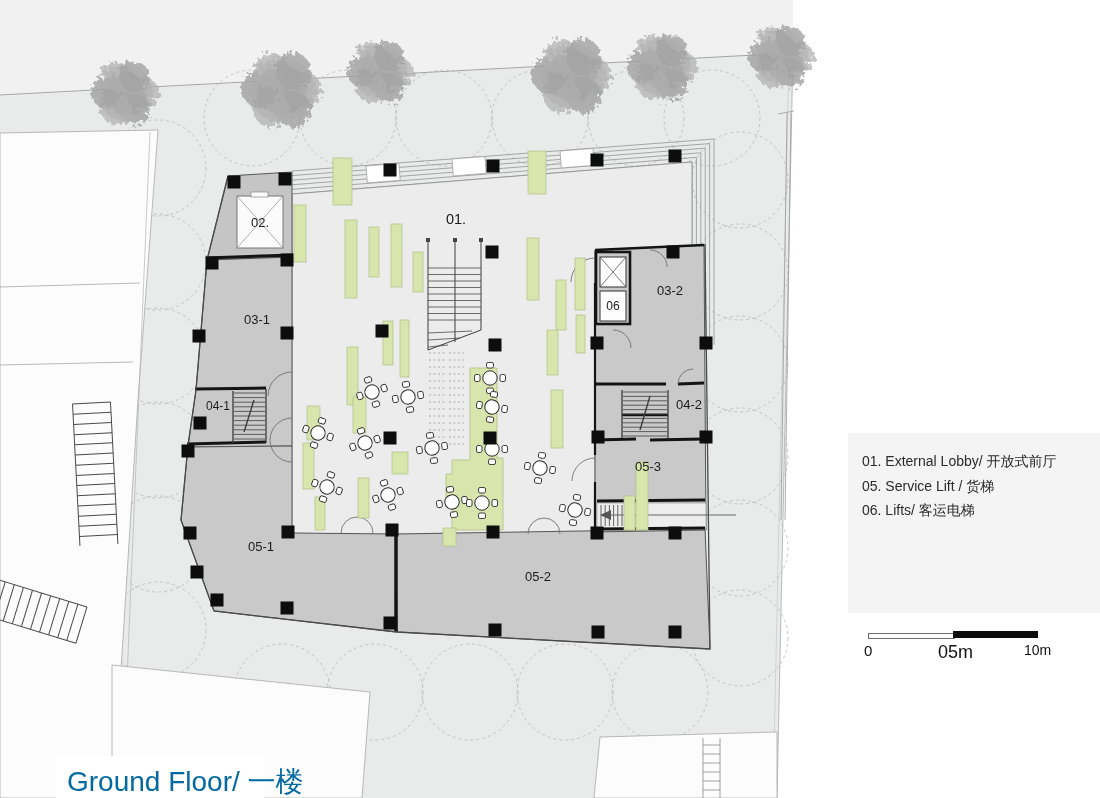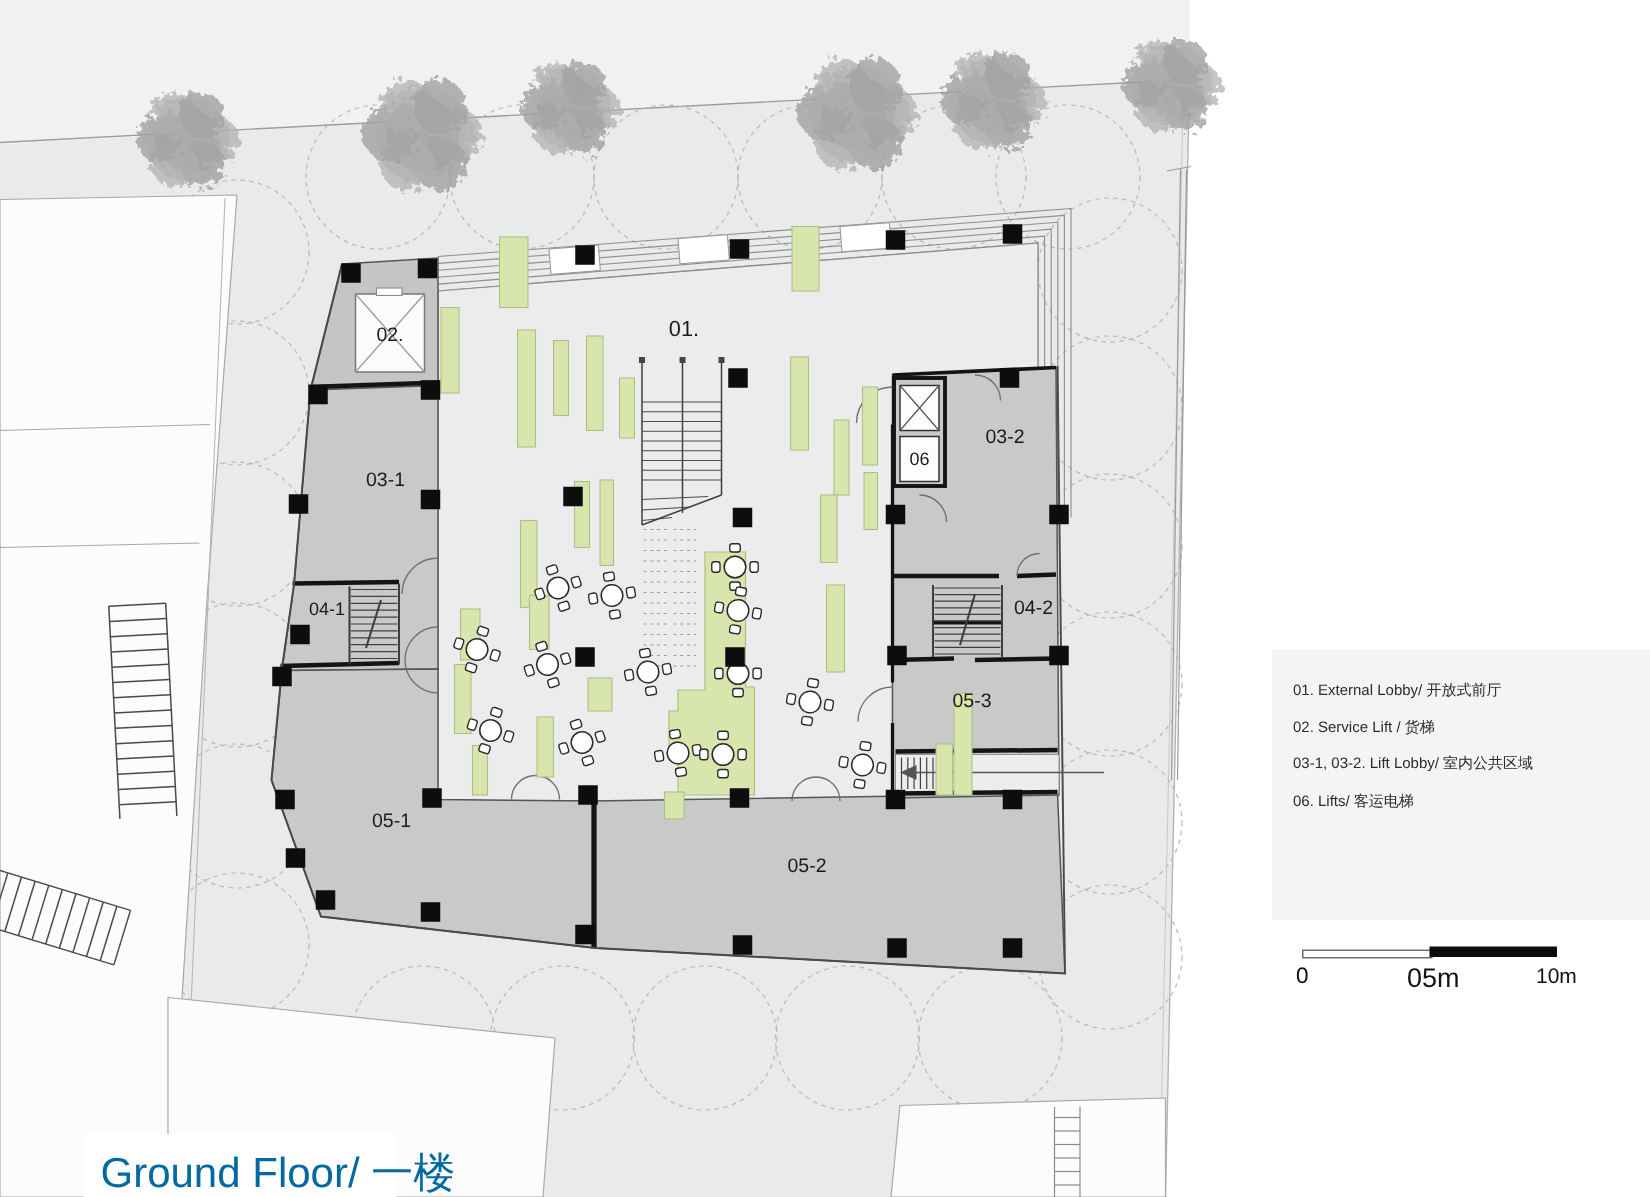--- a/index.html
+++ b/index.html
@@ -5,21 +5,21 @@
   html,body{margin:0;padding:0;background:#fff;}
   .page{position:relative;width:1100px;height:798px;background:#ffffff;overflow:hidden;
         font-family:"Liberation Sans","DejaVu Sans",sans-serif;}
   .page svg{position:absolute;left:0;top:0;}
   svg text{fill:#1a1a1a;font-family:"Liberation Sans","DejaVu Sans",sans-serif;}
   .lbl{font-size:13px;}
   .lbl-lg{font-size:14.5px;}
   .lbl-sm{font-size:12px;}
   .legend{position:absolute;left:848px;top:433px;width:252px;height:180px;
           background:#f4f4f5;padding:16px 0 0 14px;box-sizing:border-box;}
-  .legend-item{font-size:10px;line-height:24.5px;color:#2b2b2b;white-space:nowrap;}
+  .legend-item{font-size:14px;line-height:24.5px;color:#2b2b2b;white-space:nowrap;}
   .scalebar{position:absolute;left:866px;top:626px;width:180px;height:36px;}
   .sb-white{position:absolute;left:2px;top:7px;width:85px;height:4px;background:#fdfdfd;border:1px solid #6e6e6e;}
   .sb-black{position:absolute;left:87px;top:5px;width:85px;height:7px;background:#0c0c0c;}
   .sb-0{position:absolute;left:-2px;top:16px;font-size:15px;color:#111;}
   .sb-5{position:absolute;left:72px;top:16px;font-size:18px;color:#111;}
   .sb-10{position:absolute;left:158px;top:16px;font-size:14px;color:#111;}
   .titlebox{position:absolute;left:56px;top:756px;width:208px;height:42px;background:#ffffff;}
   .title{position:absolute;left:11px;top:7px;font-size:28px;color:#0369a1;white-space:nowrap;}
 </style>
 </head>
@@ -550,22 +550,21 @@
     <text class="lbl" x="689" y="409">04-2</text>
     <text class="lbl" x="261" y="551">05-1</text>
     <text class="lbl" x="538" y="581">05-2</text>
     <text class="lbl" x="648" y="471">05-3</text>
     <text class="lbl-sm" x="613" y="310">06</text>
   </g>
 </svg>
 
 <div class="legend">
   <div class="legend-item">01. External Lobby/ 开放式前厅</div>
-  <div class="legend-item">02. Service Lift / 货梯</div>
-  <div class="legend-item">03-1, 03-2. Lift Lobby/ 室内公共区域</div>
+  <div class="legend-item">05. Service Lift / 货梯</div>
   <div class="legend-item">06. Lifts/ 客运电梯</div>
 </div>
 
 <div class="scalebar">
   <div class="sb-white"></div>
   <div class="sb-black"></div>
   <span class="sb-0">0</span>
   <span class="sb-5">05m</span>
   <span class="sb-10">10m</span>
 </div>

